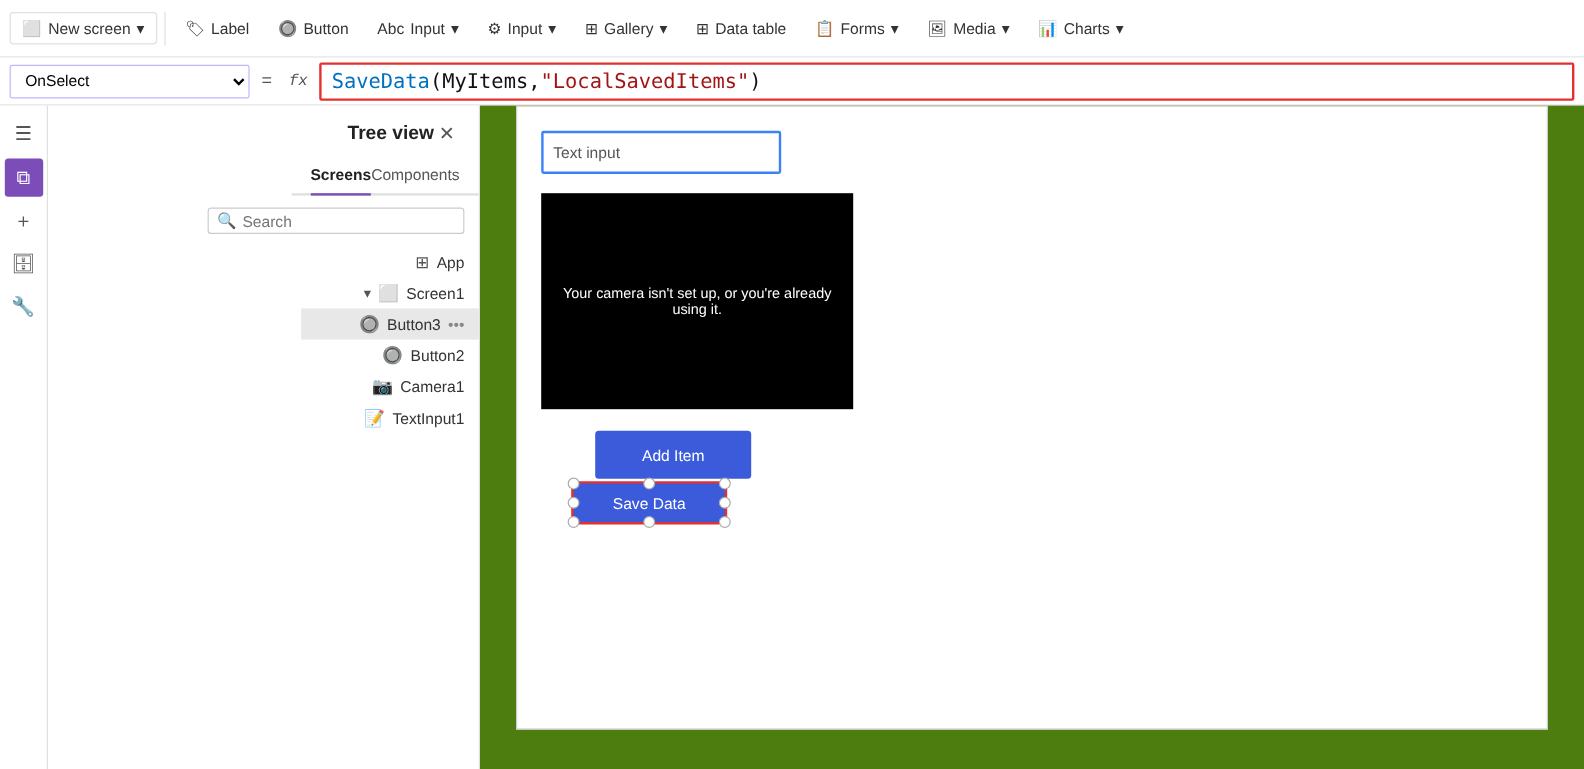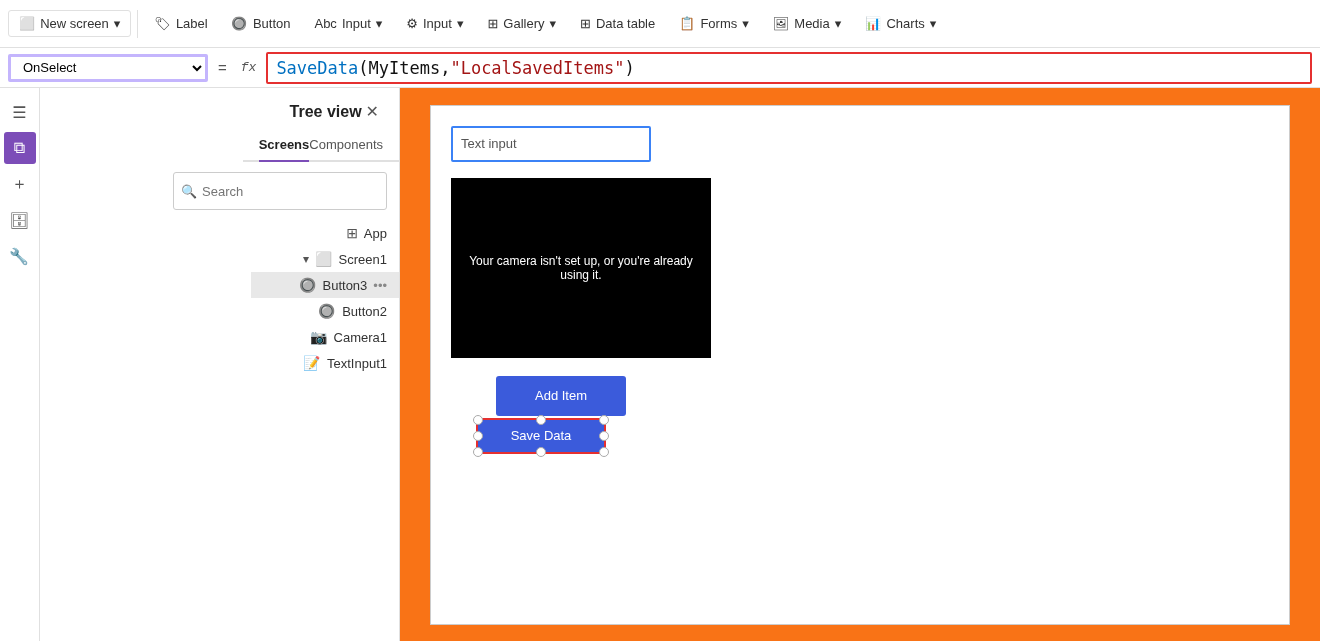--- a/index.html
+++ b/index.html
@@ -39,21 +39,21 @@
       align-items: center;
       height: 40px;
       background: #fff;
       border-bottom: 1px solid #e0e0e0;
       padding: 0 8px;
       gap: 6px;
     }
     .formula-select {
       width: 200px;
       height: 28px;
-      border: 3px solid #c4b5fd;
+      border: 1px solid #c4b5fd;
       border-radius: 2px;
       padding: 0 8px;
       font-size: 13px;
       background: #fff;
       cursor: pointer;
     }
     .formula-eq { color: #555; font-size: 15px; padding: 0 4px; }
     .formula-fx { color: #555; font-size: 13px; font-style: italic; padding: 0 4px; cursor: pointer; font-family: Liberation Mono, monospace; }
     .formula-input-box {
       flex: 1;
@@ -143,21 +143,21 @@
       color: #222;
       font-weight: 600;
       border-bottom: 2px solid #7c4db8;
     }
     .tree-search {
       margin: 10px 12px;
       position: relative;
     }
     .tree-search input {
       width: 100%;
-      height: 38px;
+      height: 22px;
       border: 1px solid #ccc;
       border-radius: 3px;
       padding: 0 8px 0 28px;
       font-size: 13px;
     }
     .tree-search .search-icon {
       position: absolute;
       left: 8px;
       top: 50%;
       transform: translateY(-50%);
@@ -176,23 +176,22 @@
     .tree-item.selected { background: #e8e8e8; }
     .tree-item .item-icon { font-size: 14px; color: #555; }
     .tree-item .item-more { margin-left: auto; color: #888; }
     .tree-indent-1 { padding-left: 24px; }
     .tree-indent-2 { padding-left: 48px; }
     .tree-chevron { font-size: 12px; color: #555; }
 
     
     .canvas-area {
       flex: 1;
-      background: #f97316;
-      display: flex;
-      align-items: center;
+      background: #4d7c0f;
+      display: flex;
       justify-content: center;
       overflow: auto;
     }
     .canvas-frame {
       width: 860px;
       height: 520px;
       background: #fff;
       border: 1px solid #ccc;
       position: relative;
       display: flex;

